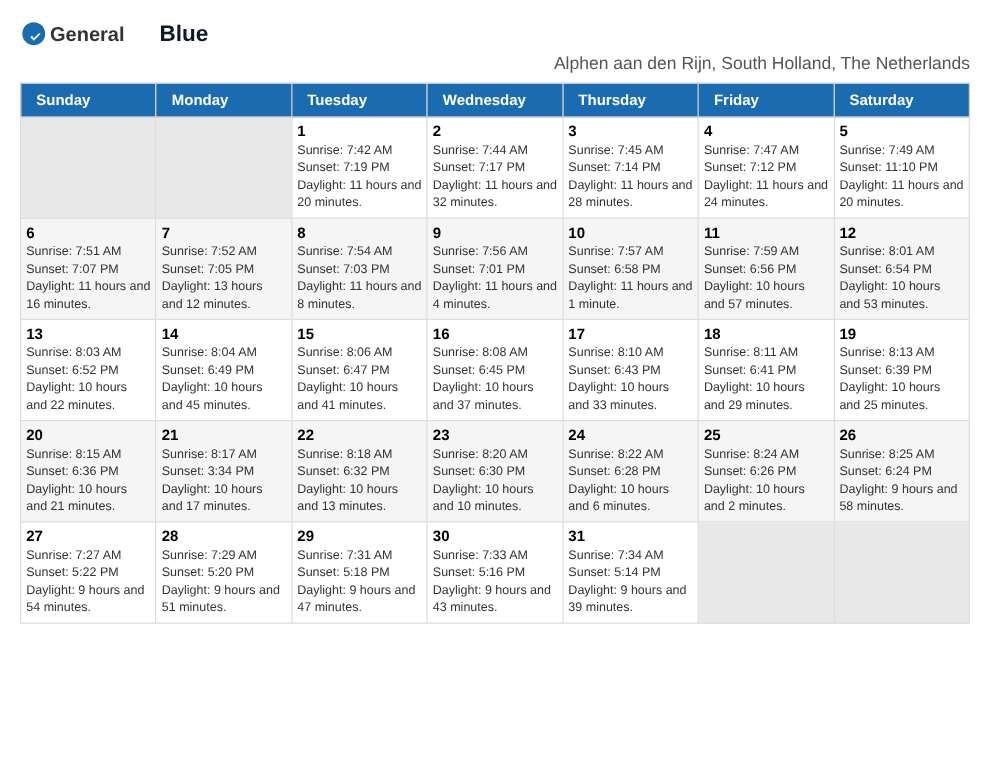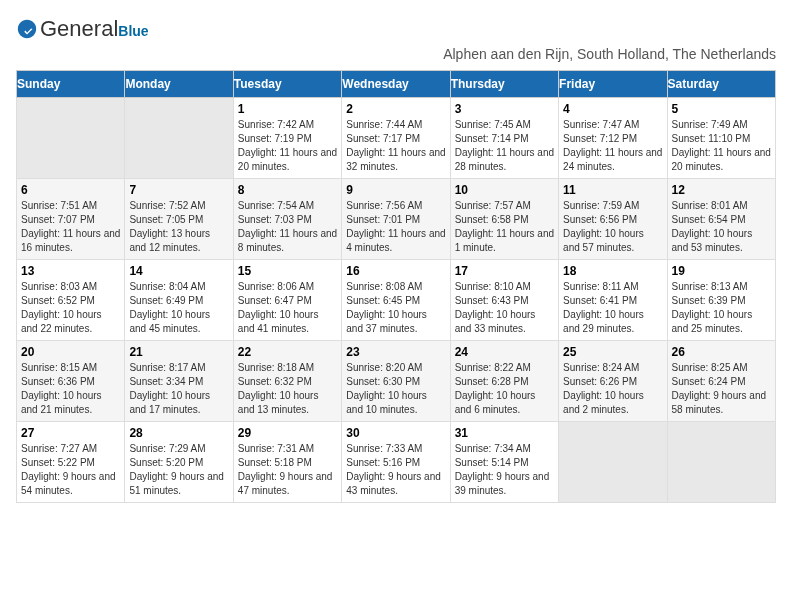--- a/index.html
+++ b/index.html
@@ -14,28 +14,29 @@
       display: flex;
       justify-content: space-between;
       align-items: flex-start;
       margin-bottom: 4px;
     }
     .logo {
       display: flex;
       align-items: center;
     }
     .logo-text-general {
-      font-size: 22px;
-      font-weight: normal;
+      font-size: 16px;
+      font-weight: bold;
       color: #333;
     }
     .logo-text-blue {
-      font-size: 14px;
-      font-weight: bold;
-      color: #0369a1;
+      font-size: 18px;
+      font-weight: bold;
+      color: #0f172a;
+      padding-left: 28px;
     }
     .logo-icon {
       width: 22px;
       height: 22px;
       margin-right: 2px;
     }
     .title-section {
       text-align: right;
     }
     .month-title {
@@ -51,21 +52,21 @@
     }
     table {
       width: 100%;
       border-collapse: collapse;
       font-size: 11px;
     }
     thead tr th {
       background-color: #1a6bb0;
       color: #fff;
       text-align: left;
-      padding: 6px 0;
+      padding: 6px 12px;
       font-size: 12px;
       font-weight: bold;
       border: 1px solid #ccc;
     }
     tbody tr td {
       vertical-align: top;
       border: 1px solid #ddd;
       padding: 4px;
       min-height: 80px;
       height: 80px;

